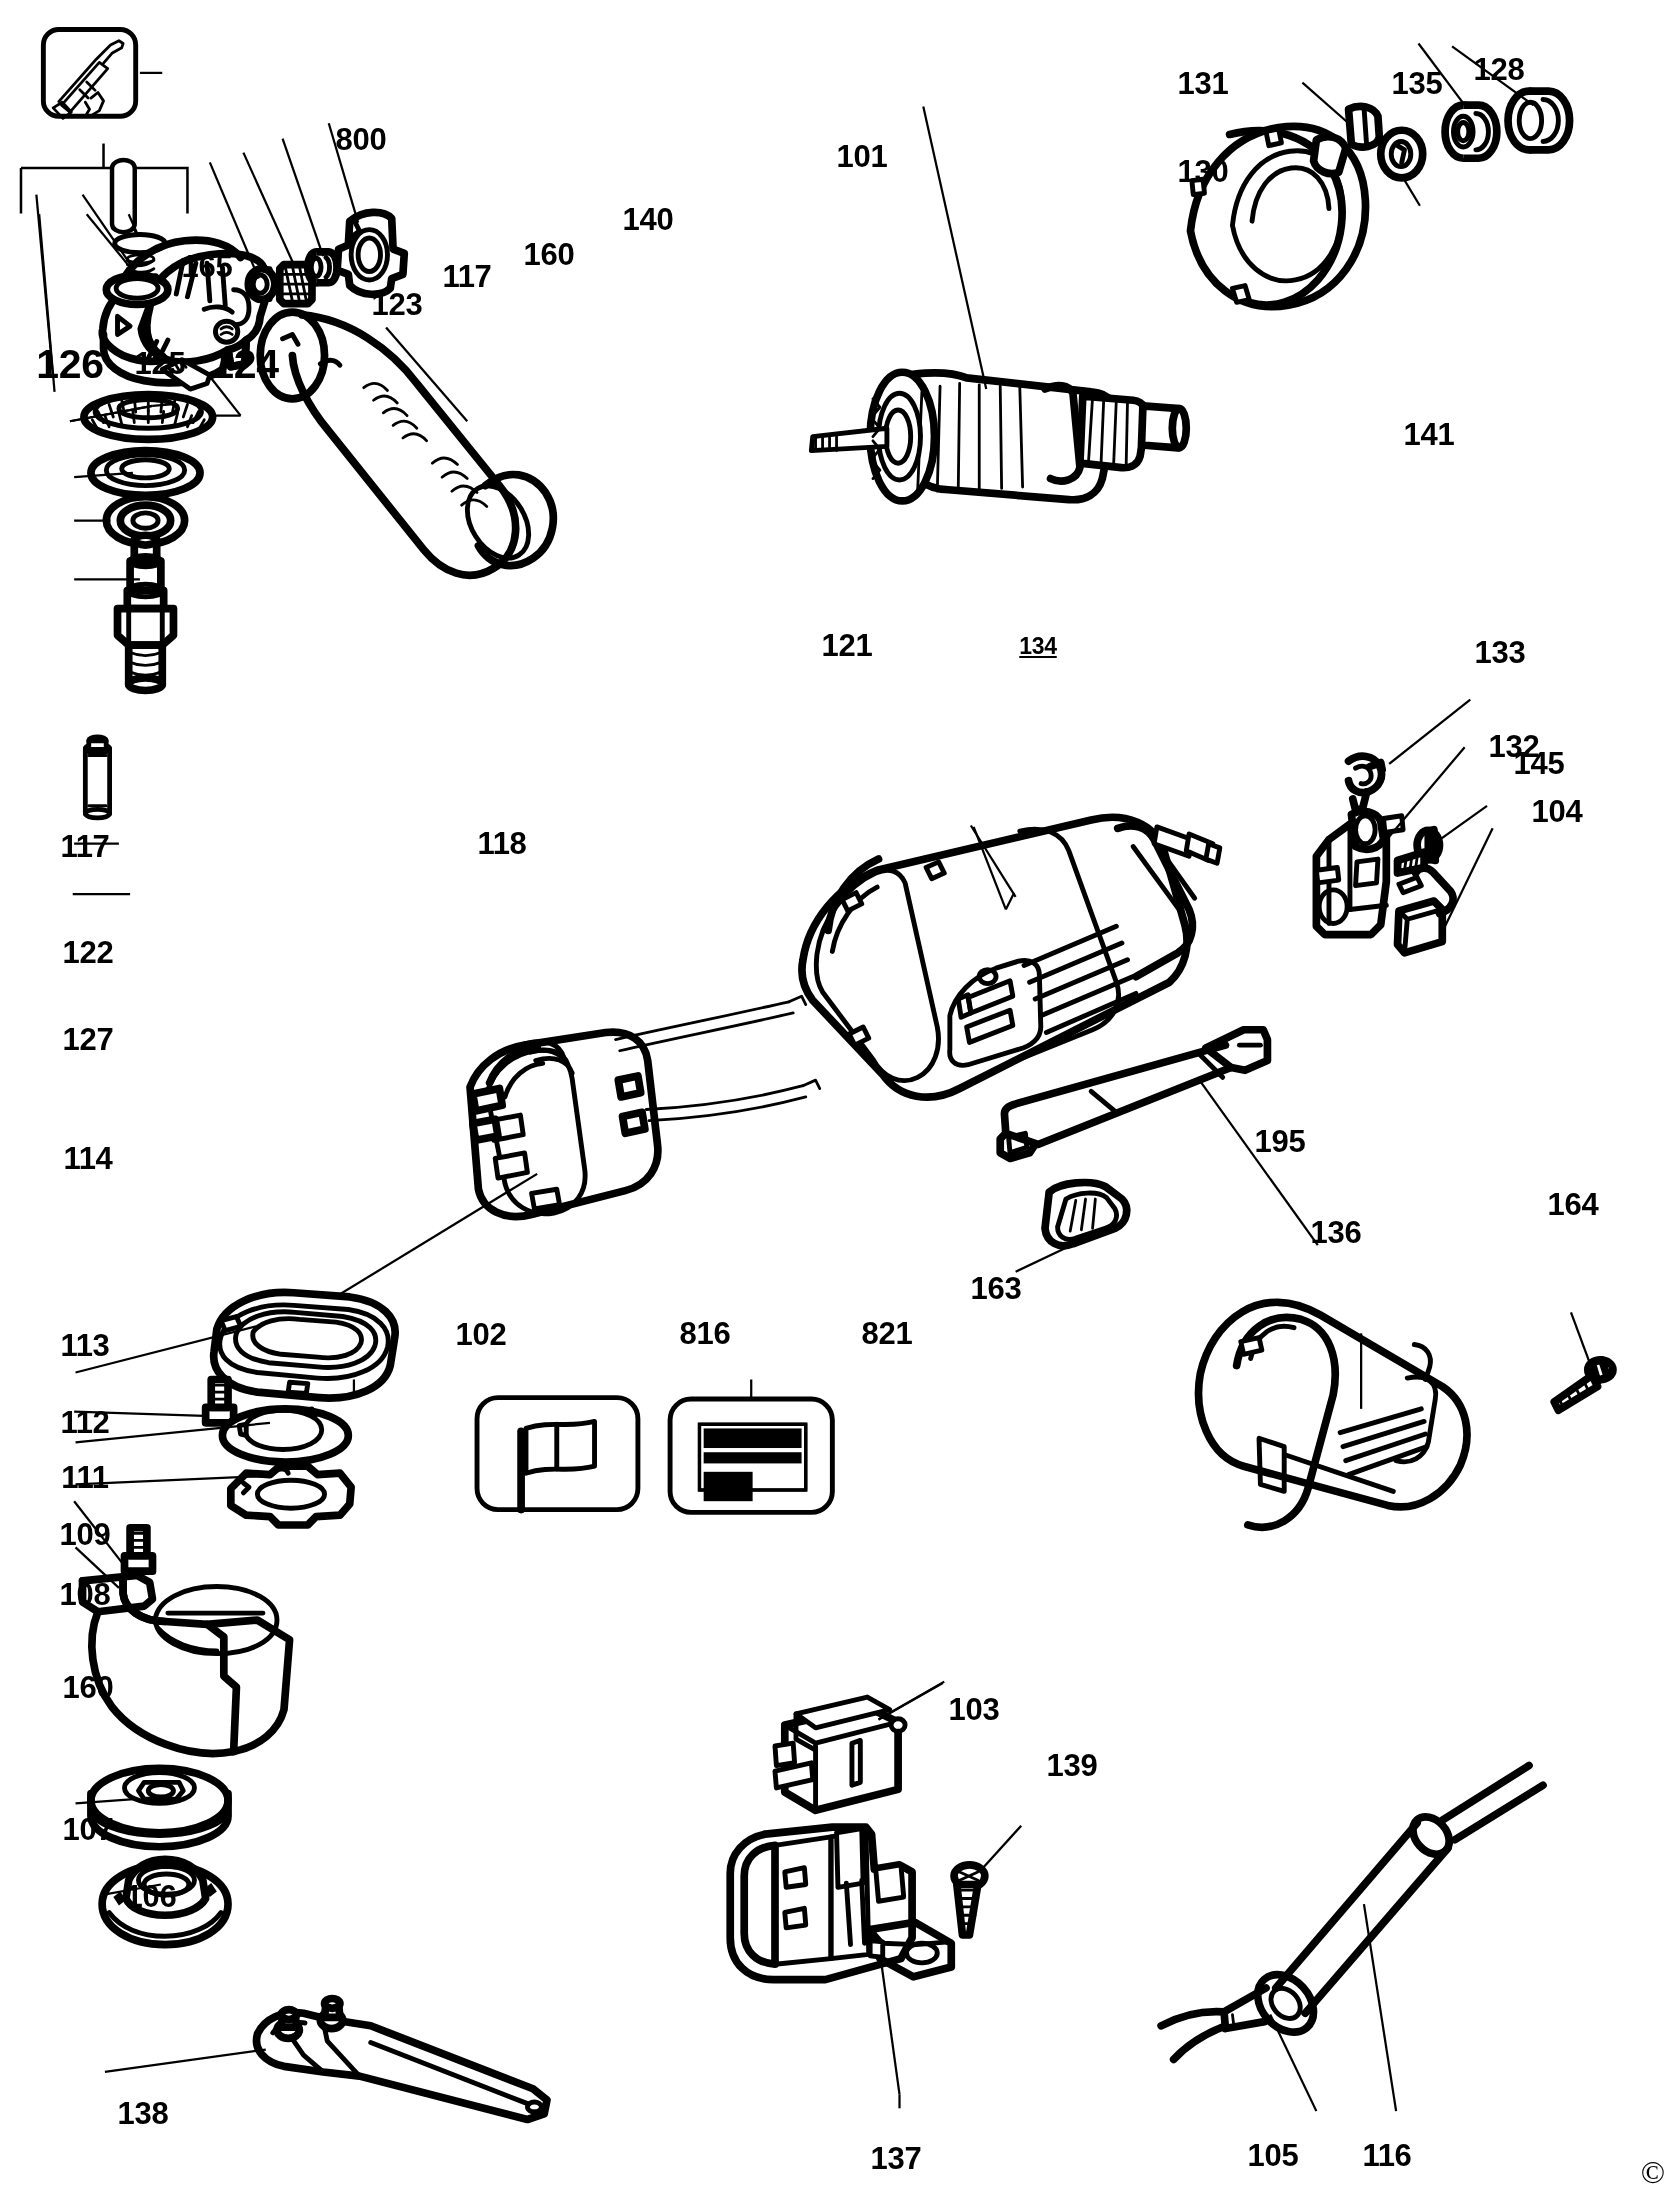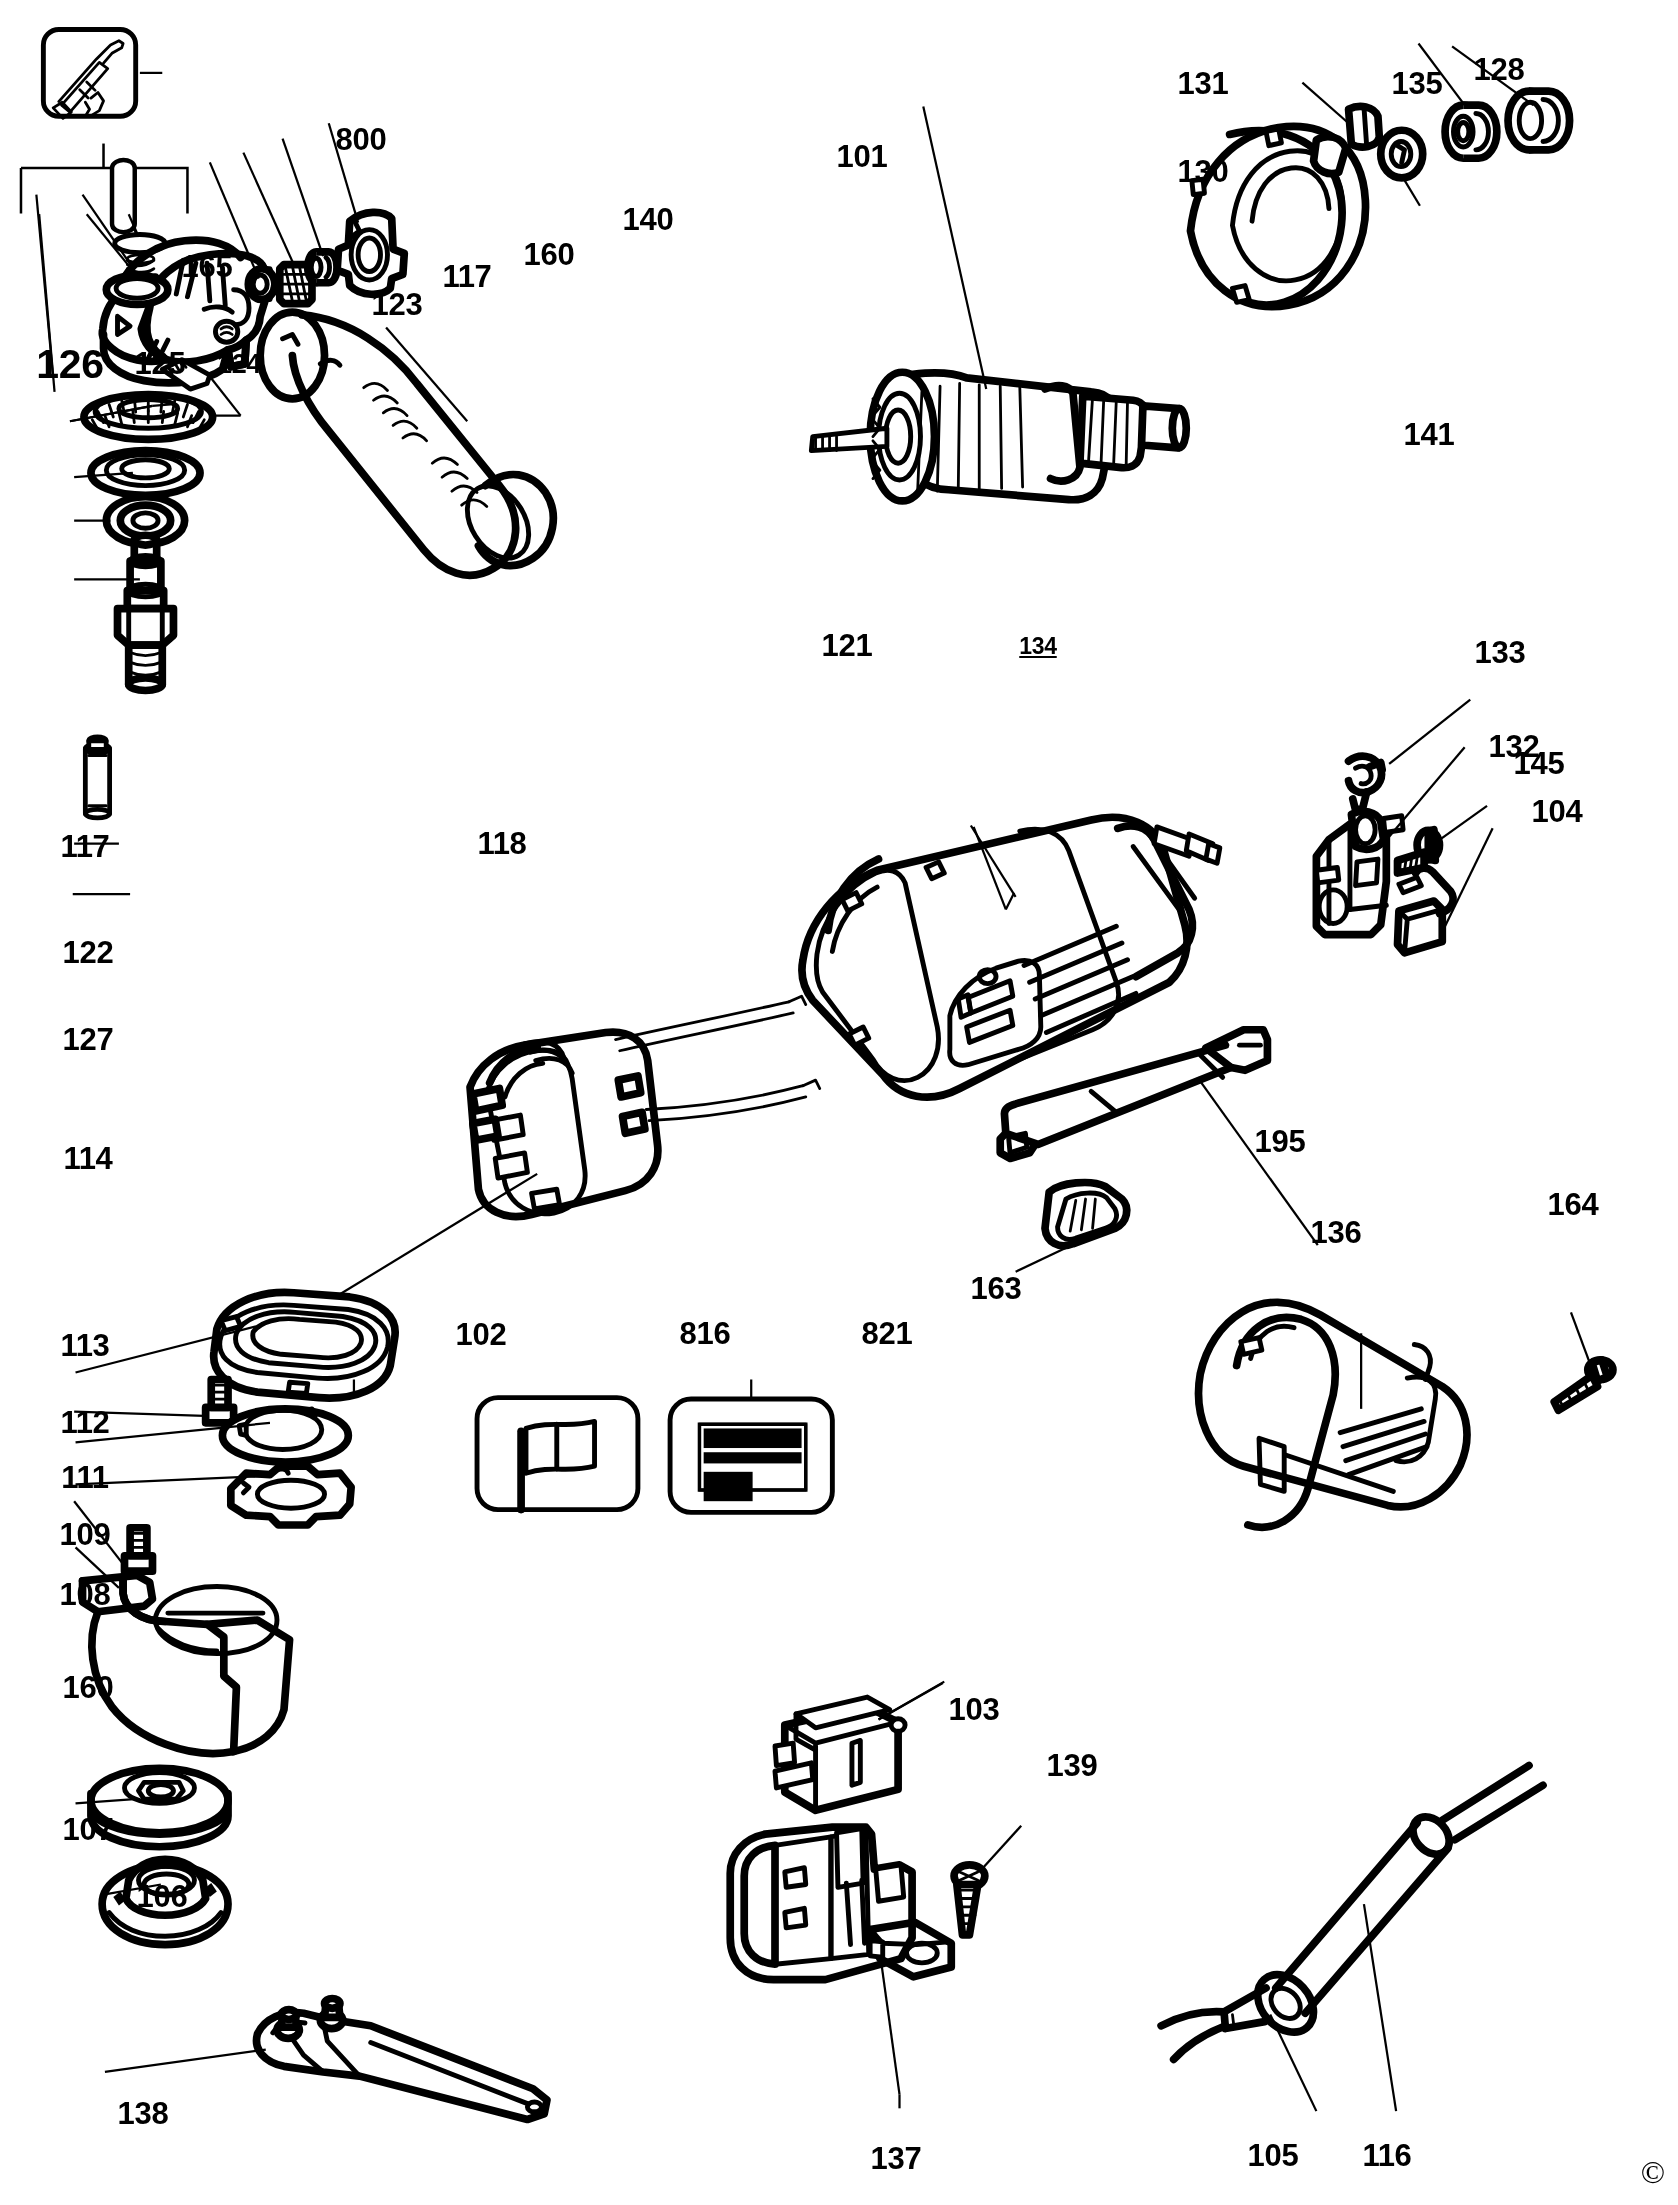--- a/index.html
+++ b/index.html
@@ -713,21 +713,21 @@
       <path class="lead" d="M106 1206 L 170 1206"></path>
       <path class="lead" d="M104 1278 L 186 1278"></path>
     </g>
 
   </svg>
 
   <div class="callout" style="left: 361px; top: 140px; font-size: 31px;">800</div>
   <div class="callout" style="left: 207px; top: 267px; font-size: 31px;">165</div>
   <div class="callout" style="left: 70px; top: 364px; font-size: 41px;">126</div>
   <div class="callout" style="left: 160px; top: 364px; font-size: 31px;">125</div>
-  <div class="callout" style="left: 239px; top: 364px; font-size: 27px; text-align: center;">124</div>
+  <div class="callout" style="left: 245px; top: 364px; font-size: 41px; text-align: center;">124</div>
   <div class="callout" style="left: 397px; top: 305px; font-size: 31px;">123</div>
   <div class="callout" style="left: 467px; top: 277px; font-size: 31px;">117</div>
   <div class="callout" style="left: 549px; top: 255px; font-size: 31px;">160</div>
   <div class="callout" style="left: 648px; top: 220px; font-size: 31px;">140</div>
   <div class="callout" style="left: 862px; top: 157px; font-size: 31px;">101</div>
   <div class="callout" style="left: 1203px; top: 84px; font-size: 31px;">131</div>
   <div class="callout" style="left: 1203px; top: 172px; font-size: 31px;">130</div>
   <div class="callout" style="left: 1417px; top: 84px; font-size: 31px;">135</div>
   <div class="callout" style="left: 1499px; top: 70px; font-size: 31px;">128</div>
   <div class="callout" style="left: 1429px; top: 435px; font-size: 31px;">141</div>
@@ -749,21 +749,21 @@
   <div class="callout" style="left: 1573px; top: 1205px; font-size: 31px;">164</div>
   <div class="callout" style="left: 85px; top: 1346px; font-size: 31px;">113</div>
   <div class="callout" style="left: 85px; top: 1423px; font-size: 31px;">112</div>
   <div class="callout" style="left: 85px; top: 1478px; font-size: 31px;">111</div>
   <div class="callout" style="left: 85px; top: 1535px; font-size: 31px;">109</div>
   <div class="callout" style="left: 85px; top: 1595px; font-size: 31px;">108</div>
   <div class="callout" style="left: 705px; top: 1334px; font-size: 31px;">816</div>
   <div class="callout" style="left: 887px; top: 1334px; font-size: 31px;">821</div>
   <div class="callout" style="left: 88px; top: 1688px; font-size: 31px;">160</div>
   <div class="callout" style="left: 88px; top: 1788px; font-size: 31px; margin-top: 42px;">107</div>
-  <div class="callout" style="left: 162px; top: 1897px; font-size: 31px; text-align: center;">106</div>
+  <div class="callout" style="left: 151px; top: 1897px; font-size: 31px; text-align: center;">106</div>
   <div class="callout" style="left: 974px; top: 1710px; font-size: 31px;">103</div>
   <div class="callout" style="left: 1072px; top: 1766px; font-size: 31px;">139</div>
   <div class="callout" style="left: 896px; top: 2159px; font-size: 31px;">137</div>
   <div class="callout" style="left: 143px; top: 2114px; font-size: 31px;">138</div>
   <div class="callout" style="left: 1273px; top: 2156px; font-size: 31px;">105</div>
   <div class="callout" style="left: 1387px; top: 2156px; font-size: 31px;">116</div>
 
   <div class="copyright" style="left: 1653px; top: 2172px;">©</div>
 
 </div>

